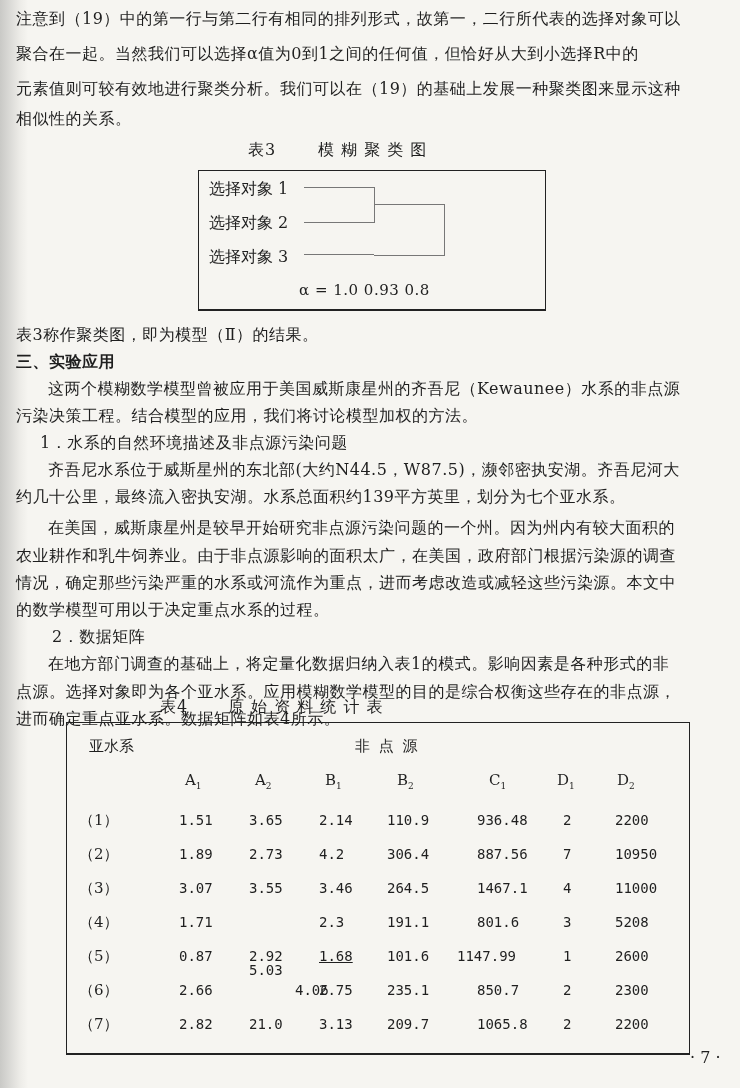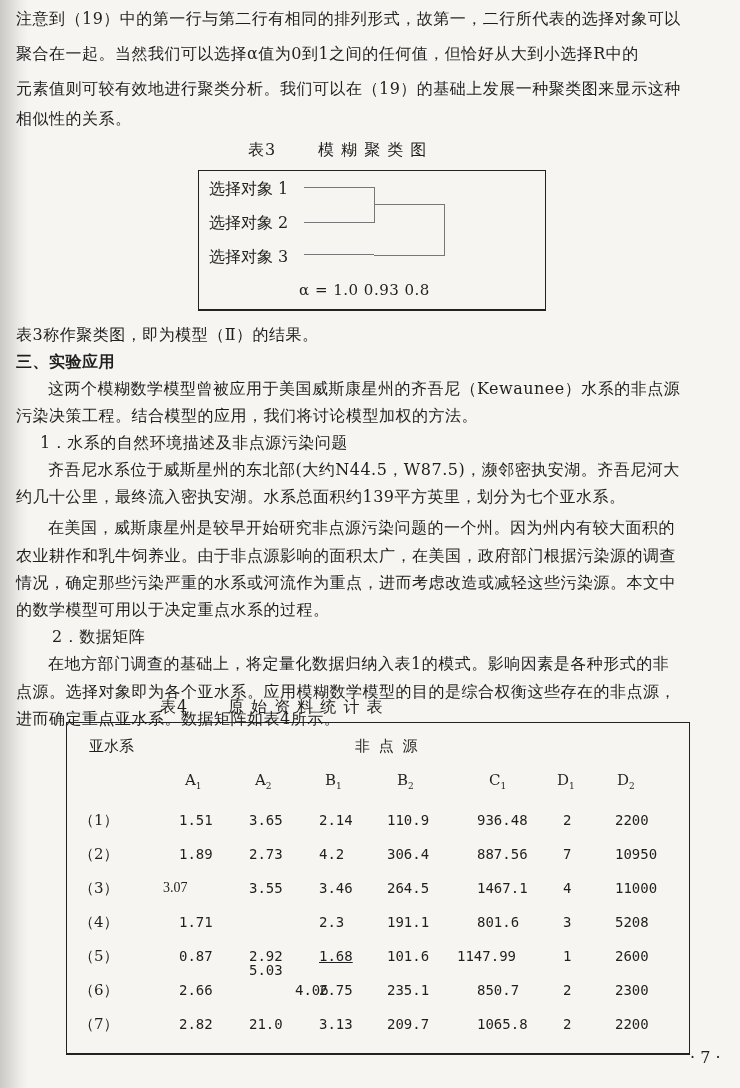--- a/index.html
+++ b/index.html
@@ -87,21 +87,21 @@
       <div class="cell num" style="left: 548px; top: 89px;">2200</div>
       <div class="cell" style="left: 12px; top: 122px;">（2）</div>
       <div class="cell num" style="left: 112px; top: 123px;">1.89</div>
       <div class="cell num" style="left: 182px; top: 123px;">2.73</div>
       <div class="cell num" style="left: 252px; top: 123px;">4.2</div>
       <div class="cell num" style="left: 320px; top: 123px;">306.4</div>
       <div class="cell num" style="left: 410px; top: 123px; text-align: right;">887.56</div>
       <div class="cell num" style="left: 496px; top: 123px;">7</div>
       <div class="cell num" style="left: 548px; top: 123px;">10950</div>
       <div class="cell" style="left: 12px; top: 156px;">（3）</div>
-      <div class="cell num" style="left: 96px; top: 157px; font-family: Liberation Serif, serif;">3.07</div>
+      <div class="cell num" style="left: 112px; top: 157px;">3.07</div>
       <div class="cell num" style="left: 182px; top: 157px;">3.55</div>
       <div class="cell num" style="left: 252px; top: 157px;">3.46</div>
       <div class="cell num" style="left: 320px; top: 157px;">264.5</div>
       <div class="cell num" style="left: 410px; top: 157px;">1467.1</div>
       <div class="cell num" style="left: 496px; top: 157px;">4</div>
       <div class="cell num" style="left: 548px; top: 157px;">11000</div>
       <div class="cell" style="left: 12px; top: 190px;">（4）</div>
       <div class="cell num" style="left: 112px; top: 191px;">1.71</div>
       <div class="cell num" style="left: 182px; top: 191px; margin-top: 48px;">5.03</div>
       <div class="cell num" style="left: 252px; top: 191px;">2.3</div>

